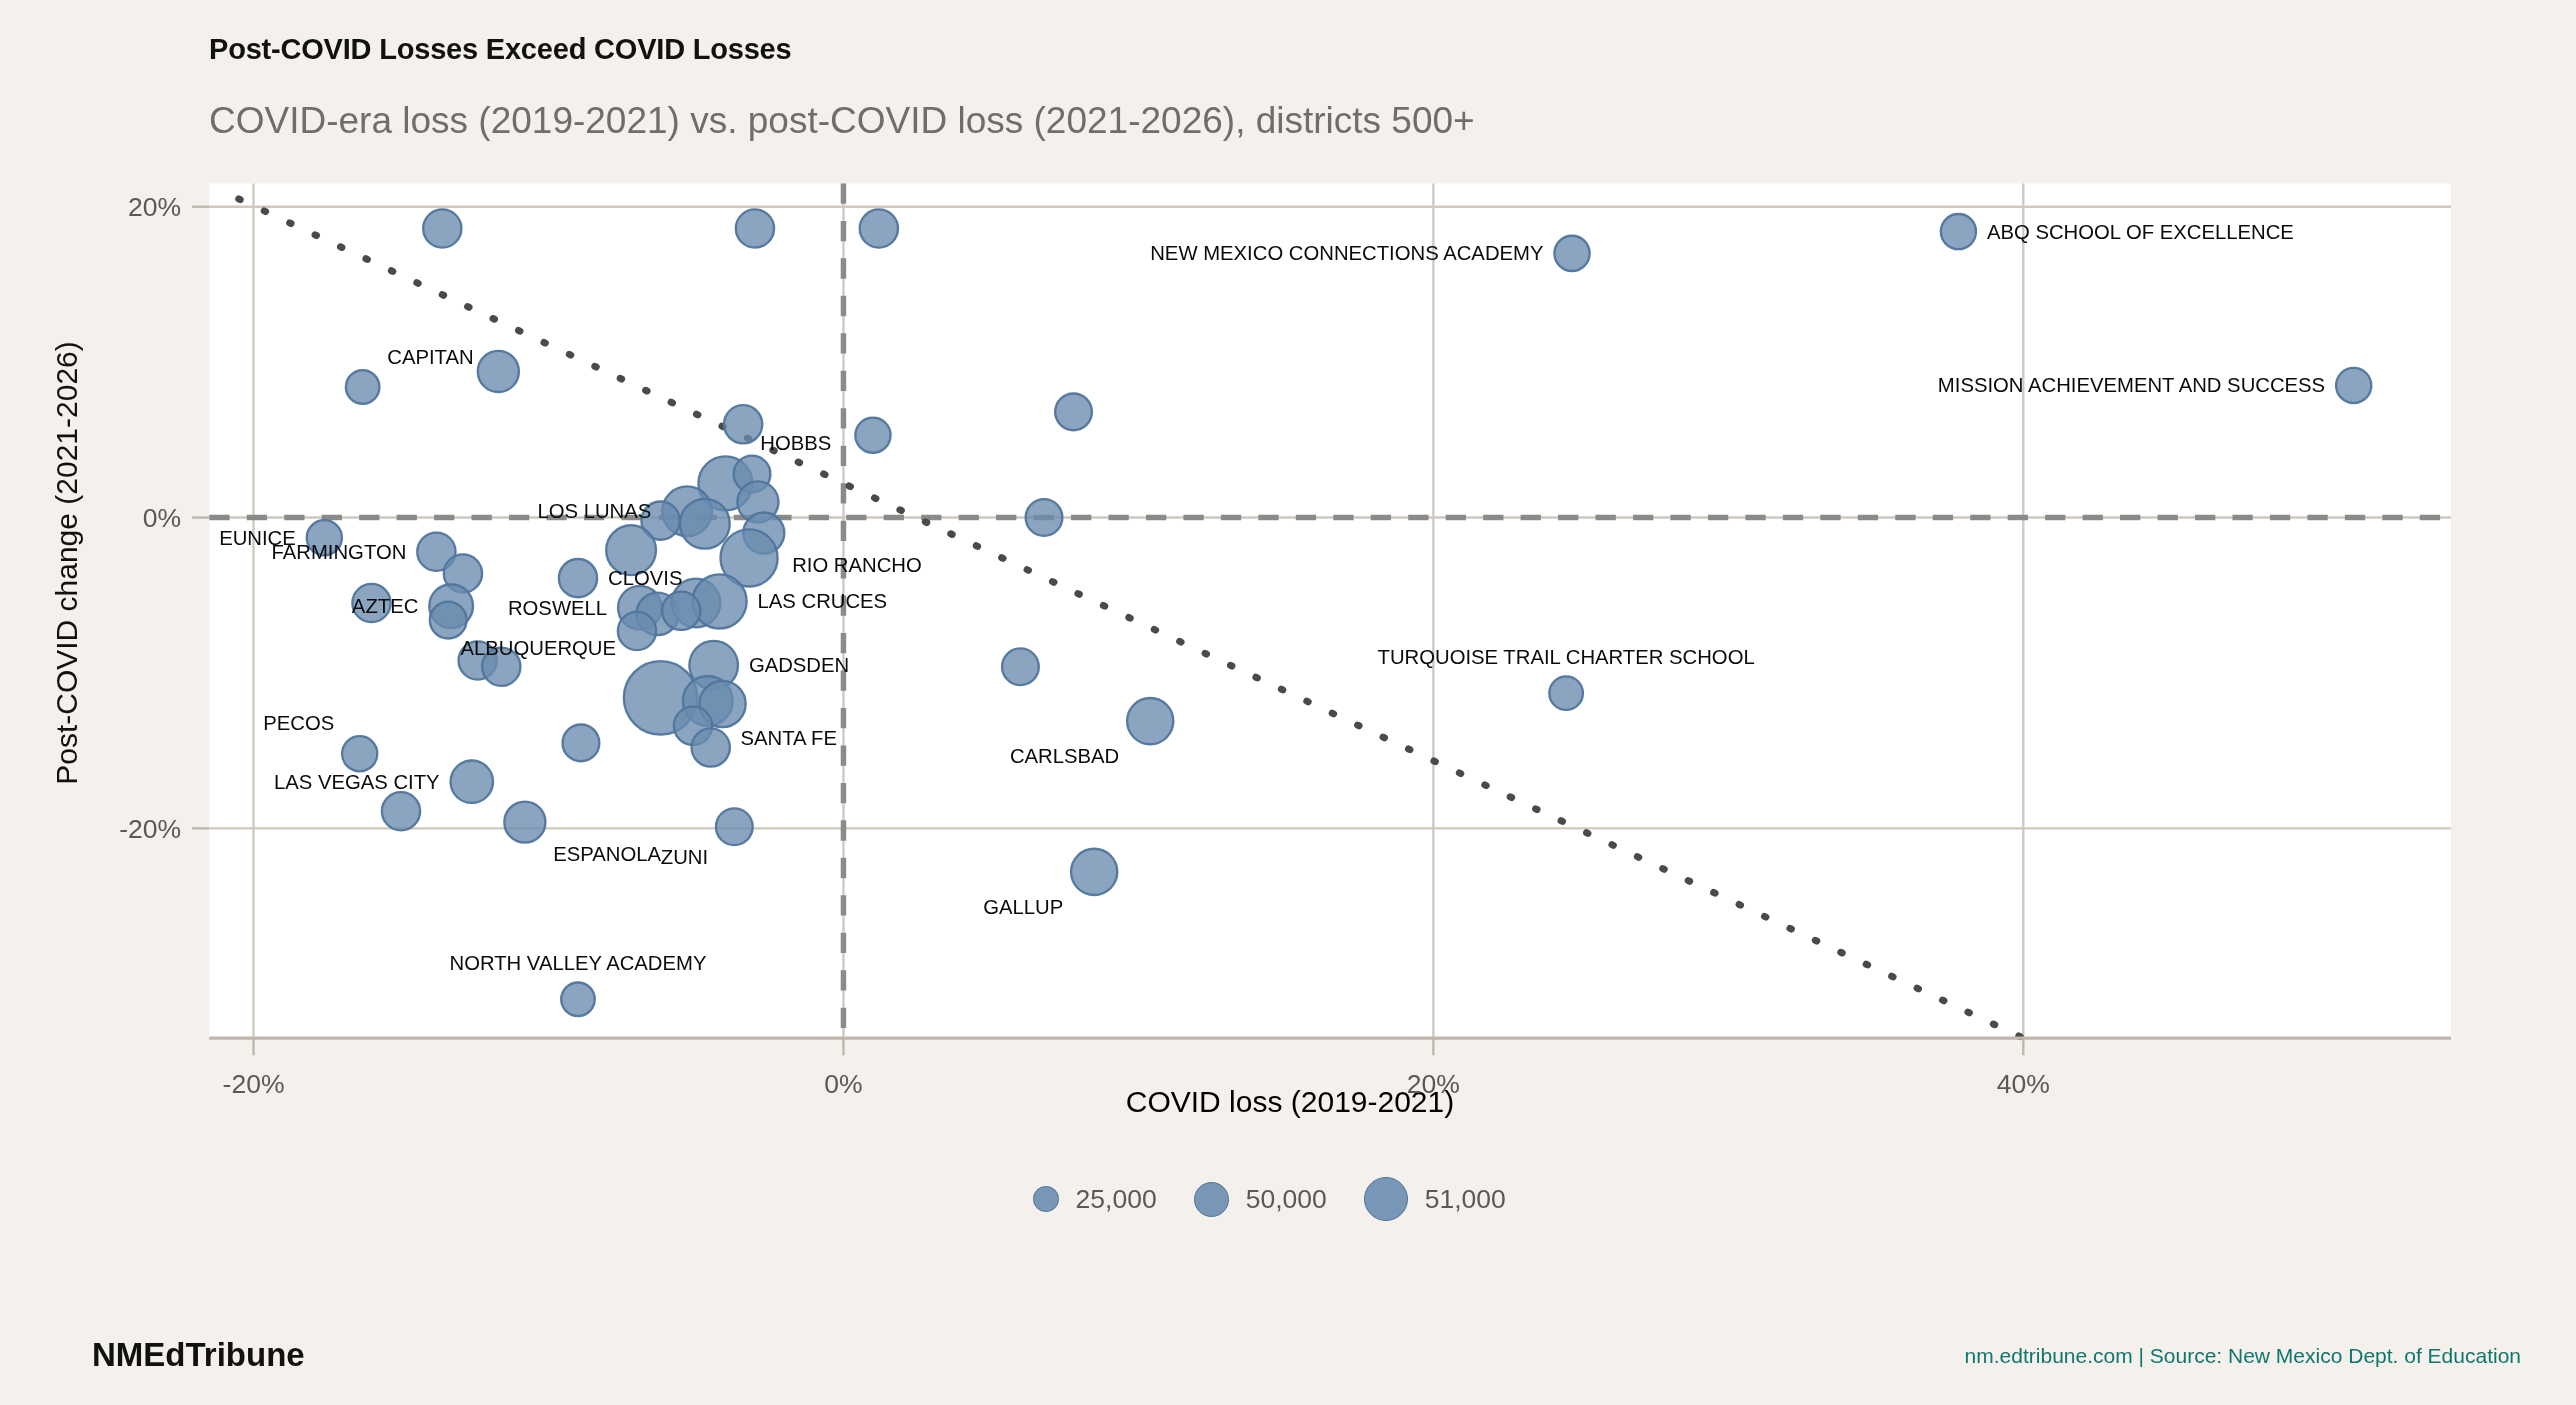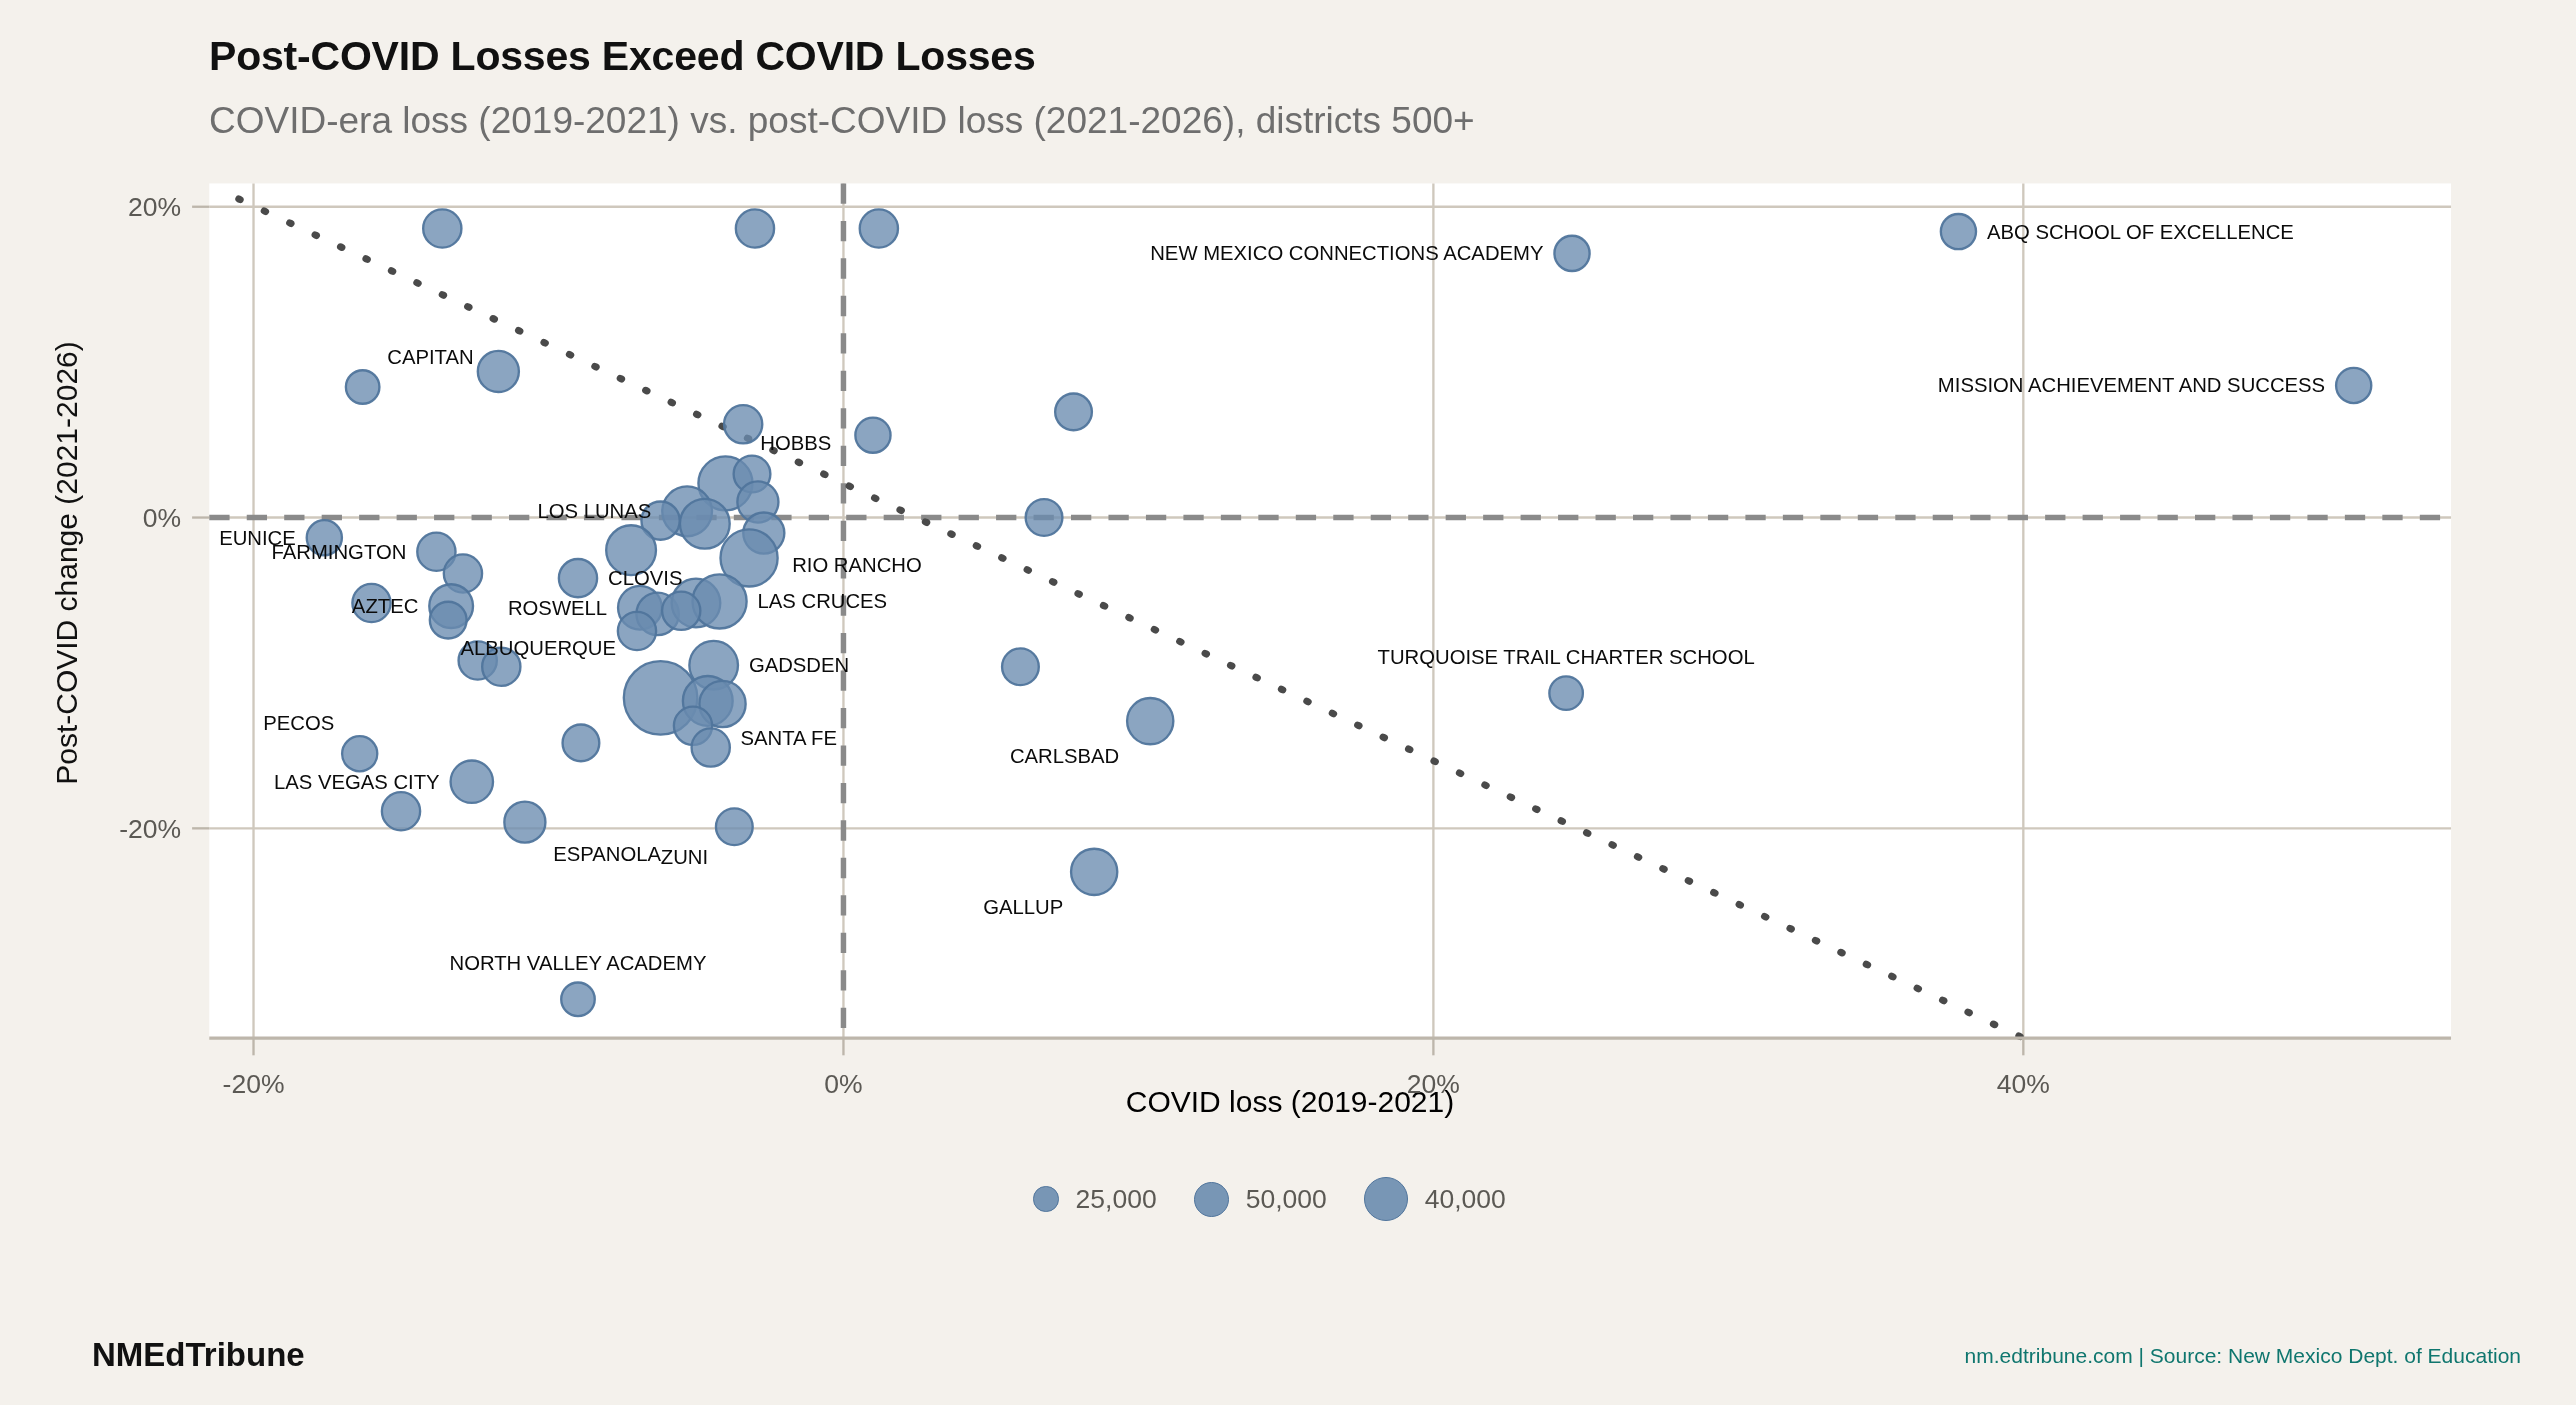--- a/index.html
+++ b/index.html
@@ -5,21 +5,21 @@
   html,body{margin:0;padding:0;}
   body{
     width:2576px;height:1405px;
     background:#F4F1EC;
     font-family:"Liberation Sans", sans-serif;
     overflow:hidden;
     position:relative;
   }
   #page-title{
     position:absolute; left:209px; top:33px;
-    font-size:41px; font-weight:bold; color:#111111;
+    font-size:29px; font-weight:bold; color:#111111;
     letter-spacing:-0.2px; white-space:nowrap;
   }
   #page-subtitle{
     position:absolute; left:209px; top:100px;
     font-size:37px; color:#6E6E6E; white-space:nowrap;
   }
   #ylabel{
     position:absolute;
     left:-277px; top:546px;
     width:687px; text-align:center;
@@ -187,19 +187,19 @@
     <div class="legend-item">
       <div class="legend-bubble" style="width: 23.4px; height: 23.4px;"></div>
       <span class="legend-text">25,000</span>
     </div>
     <div class="legend-item">
       <div class="legend-bubble" style="width: 33px; height: 33px;"></div>
       <span class="legend-text">50,000</span>
     </div>
     <div class="legend-item">
       <div class="legend-bubble" style="width: 42px; height: 42px;"></div>
-      <span class="legend-text">40,000</span>
+      <span class="legend-text">51,000</span>
     </div>
   </div>
 
 <div id="brand">NMEdTribune</div>
 <div id="credit">nm.edtribune.com | Source: New Mexico Dept. of Education</div>
 
 
 </body></html>

